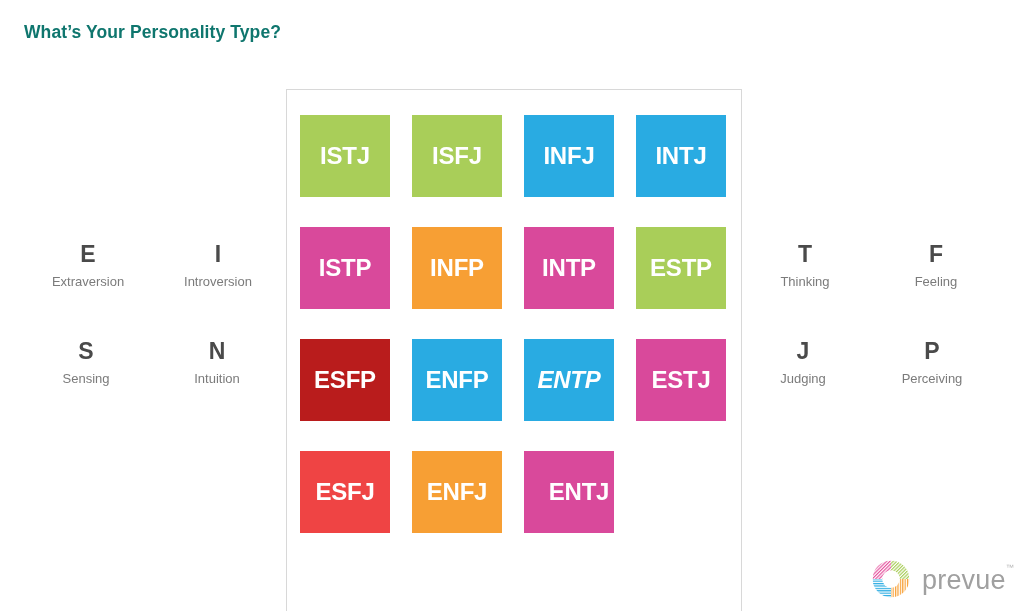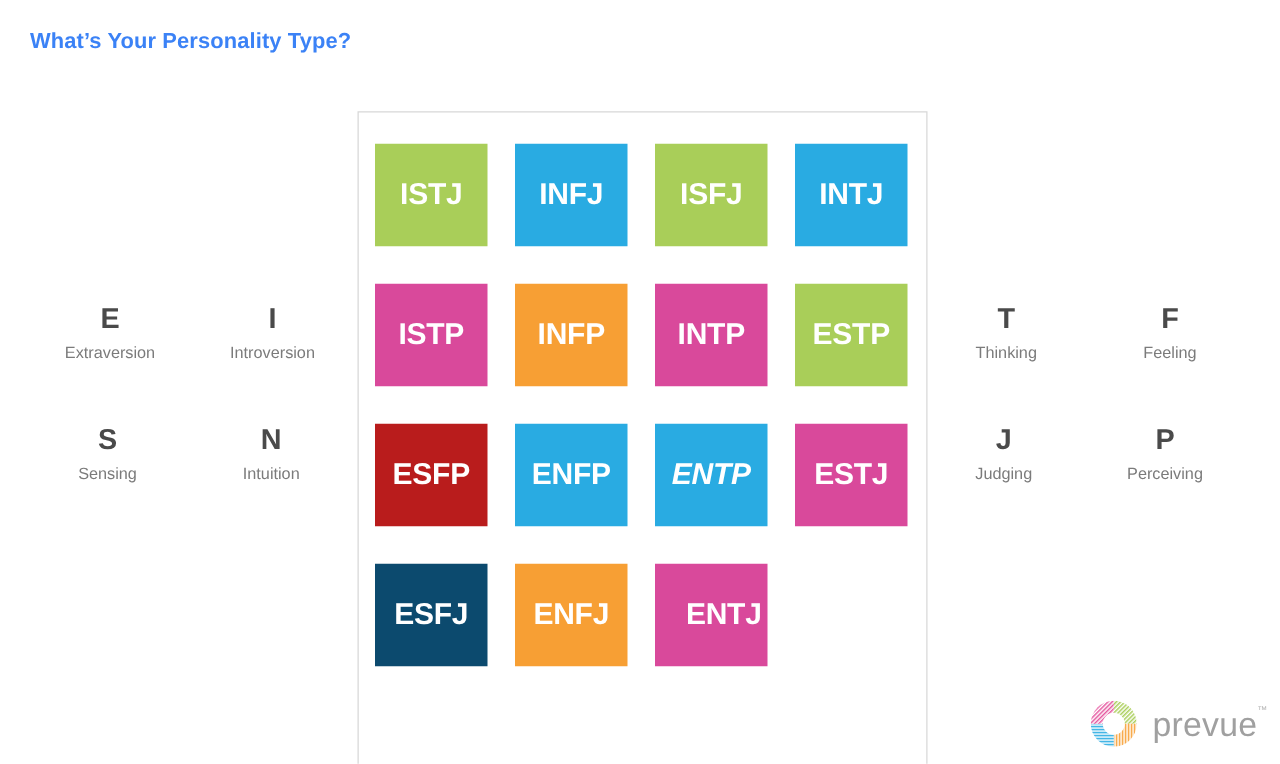--- a/index.html
+++ b/index.html
@@ -20,21 +20,21 @@
     inset: 0;
   }
 
   
   .page-title {
     position: absolute;
     left: 24px;
     top: 22px;
     font-size: 17.5px;
     font-weight: bold;
-    color: #3b82f6;
+    color: #0f766e;
     letter-spacing: 0.1px;
     white-space: nowrap;
   }
 
   
   .grid-panel {
     position: absolute;
     left: 286px;
     top: 89px;
     width: 456px;
@@ -134,32 +134,32 @@
 </head>
 <body>
 
 <div id="page-root">
 
   <div class="page-title">What’s Your Personality Type?</div>
 
   <div class="grid-panel">
     <div class="grid-inner" id="grid-inner">
         <div class="type-tile" style="background: rgb(169, 206, 89);">ISTJ</div>
+        <div class="type-tile" style="background: rgb(169, 206, 89);">ISFJ</div>
         <div class="type-tile" style="background: rgb(41, 171, 226);">INFJ</div>
-        <div class="type-tile" style="background: rgb(169, 206, 89);">ISFJ</div>
         <div class="type-tile" style="background: rgb(41, 171, 226);">INTJ</div>
         <div class="type-tile" style="background: rgb(217, 73, 155);">ISTP</div>
         <div class="type-tile" style="background: rgb(247, 159, 52);">INFP</div>
         <div class="type-tile" style="background: rgb(217, 73, 155);">INTP</div>
         <div class="type-tile" style="background: rgb(169, 206, 89);">ESTP</div>
         <div class="type-tile" style="background: #b91c1c;">ESFP</div>
         <div class="type-tile" style="background: rgb(41, 171, 226);">ENFP</div>
         <div class="type-tile" style="background: rgb(41, 171, 226); font-style: italic;">ENTP</div>
         <div class="type-tile" style="background: rgb(217, 73, 155);">ESTJ</div>
-        <div class="type-tile" style="background: #0c4a6e;">ESFJ</div>
+        <div class="type-tile" style="background: #ef4444;">ESFJ</div>
         <div class="type-tile" style="background: rgb(247, 159, 52);">ENFJ</div>
         <div class="type-tile" style="background: rgb(217, 73, 155); padding-left: 20px;">ENTJ</div>
       </div>
   </div>
 
   <div class="dichotomy dich-e">
     <span class="letter">E</span>
     <span class="word">Extraversion</span>
   </div>
   <div class="dichotomy dich-i">

